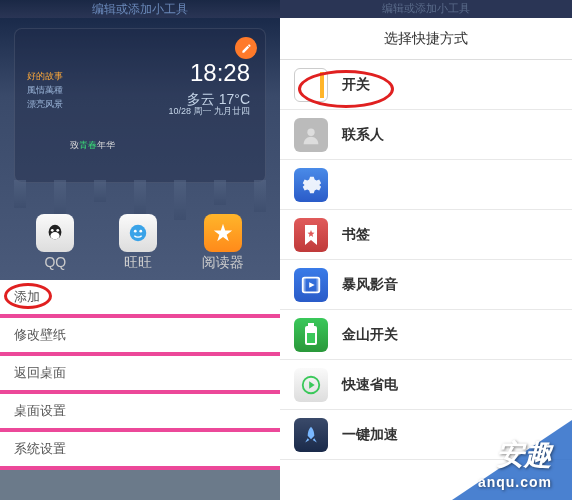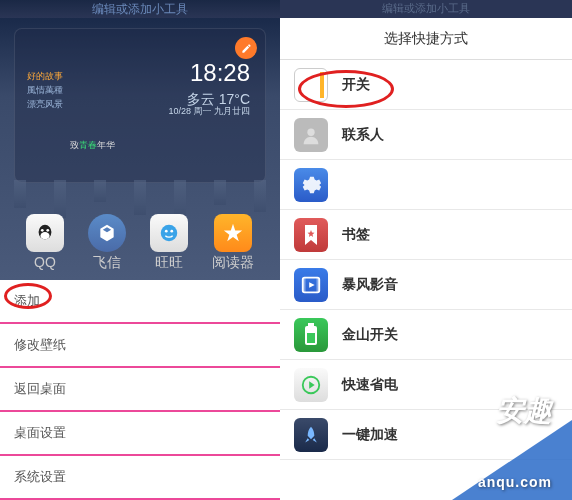--- a/index.html
+++ b/index.html
@@ -34,21 +34,21 @@
     .dock-item { display: flex; flex-direction: column; align-items: center; gap: 2px; }
     .dock-icon { width: 38px; height: 38px; border-radius: 8px; display: flex; align-items: center; justify-content: center; }
     .dock-label { color: #ccc; font-size: 14px; }
     .ic-qq { background: linear-gradient(180deg, #fafafa, #ddd); }
     .ic-feixin { background: linear-gradient(180deg, #5a8bc8, #4a6ba8); border-radius: 50%; }
     .ic-wangwang { background: linear-gradient(180deg, #fafafa, #ddd); }
     .ic-read { background: linear-gradient(180deg, #ffb52a, #ff8a1a); }
     
     
     .menu-list { background: #fff; }
-    .menu-item { height: 44px; display: flex; align-items: center; padding: 0 14px; border-bottom: 2px solid #ec4899; color: #555; font-size: 13px; position: relative; }
+    .menu-item { height: 38px; display: flex; align-items: center; padding: 0 14px; border-bottom: 4px solid #ec4899; color: #555; font-size: 13px; position: relative; }
     
     
     .highlight-oval { position: absolute; border: 3px solid #e02020; border-radius: 50%; pointer-events: none; z-index: 10; }
     .hl-left { left: 4px; top: 283px; width: 48px; height: 26px; }
     .hl-right { left: 298px; top: 70px; width: 96px; height: 38px; }
     
     
     .right-header { height: 18px; background: #2a3555; color: #5a6b8a; font-size: 11px; text-align: center; padding-top: 1px; }
     .right-title { height: 42px; display: flex; align-items: center; justify-content: center; font-size: 14px; color: #333; border-bottom: 1px solid #ddd; }
     .shortcut-list { }
@@ -62,21 +62,21 @@
     .ic-settings { background: linear-gradient(180deg, #4a8be8, #2a5bc8); }
     .ic-bookmark { background: linear-gradient(180deg, #e05a5a, #c03a3a); }
     .ic-baofeng { background: linear-gradient(180deg, #3a7be8, #2a5bc8); }
     .ic-jinshan { background: linear-gradient(180deg, #3ac85a, #2a983a); }
     .ic-power { background: linear-gradient(180deg, #fafafa, #ddd); }
     .ic-speed { background: linear-gradient(180deg, #3a4a6a, #1a2a4a); }
     
     
     .watermark { position: absolute; right: 20px; bottom: 10px; color: #fff; text-align: right; z-index: 20; }
     .wm-main { font-size: 28px; font-weight: bold; font-style: italic; text-shadow: 1px 1px 3px rgba(0,0,0,0.5); }
-    .wm-sub { font-size: 14px; font-weight: bold; letter-spacing: 1px; text-shadow: 1px 1px 3px rgba(0,0,0,0.5); margin-top: 44px; }
+    .wm-sub { font-size: 14px; font-weight: bold; letter-spacing: 1px; text-shadow: 1px 1px 3px rgba(0,0,0,0.5); }
     .tri-overlay { position: absolute; right: 0; bottom: 0; width: 0; height: 0; border-left: 120px solid transparent; border-bottom: 80px solid rgba(42, 107, 200, 0.85); z-index: 15; }
   </style>
 </head>
 <body>
 
 <div class="container">
 
   <div class="pane pane-left">
     <div class="header">编辑或添加小工具</div>
     <div class="preview">
@@ -113,28 +113,20 @@
               <svg width="22" height="22" viewBox="0 0 24 24">
                 <ellipse cx="12" cy="11" rx="7" ry="8" fill="#222"></ellipse>
                 <ellipse cx="12" cy="15" rx="5" ry="4" fill="#fff"></ellipse>
                 <circle cx="9" cy="9" r="1.5" fill="#fff"></circle>
                 <circle cx="15" cy="9" r="1.5" fill="#fff"></circle>
               </svg>
             </div>
           <div class="dock-label">QQ</div>
         </div>
         <div class="dock-item">
-          <div class="dock-icon ic-feixin">
-              <svg width="20" height="20" viewBox="0 0 24 24" fill="#fff">
-                <path d="M12 2L4 7v10l8 5 8-5V7l-8-5zm0 3l5 3-5 3-5-3 5-3z"></path>
-              </svg>
-            </div>
-          <div class="dock-label">飞信</div>
-        </div>
-        <div class="dock-item">
           <div class="dock-icon ic-wangwang">
               <svg width="22" height="22" viewBox="0 0 24 24" fill="#3aa3e8">
                 <circle cx="12" cy="12" r="9"></circle>
                 <circle cx="9" cy="10" r="1.5" fill="#fff"></circle>
                 <circle cx="15" cy="10" r="1.5" fill="#fff"></circle>
                 <path d="M8 15c2 2 6 2 8 0" stroke="#fff" stroke-width="1.5" fill="none"></path>
               </svg>
             </div>
           <div class="dock-label">旺旺</div>
         </div>

